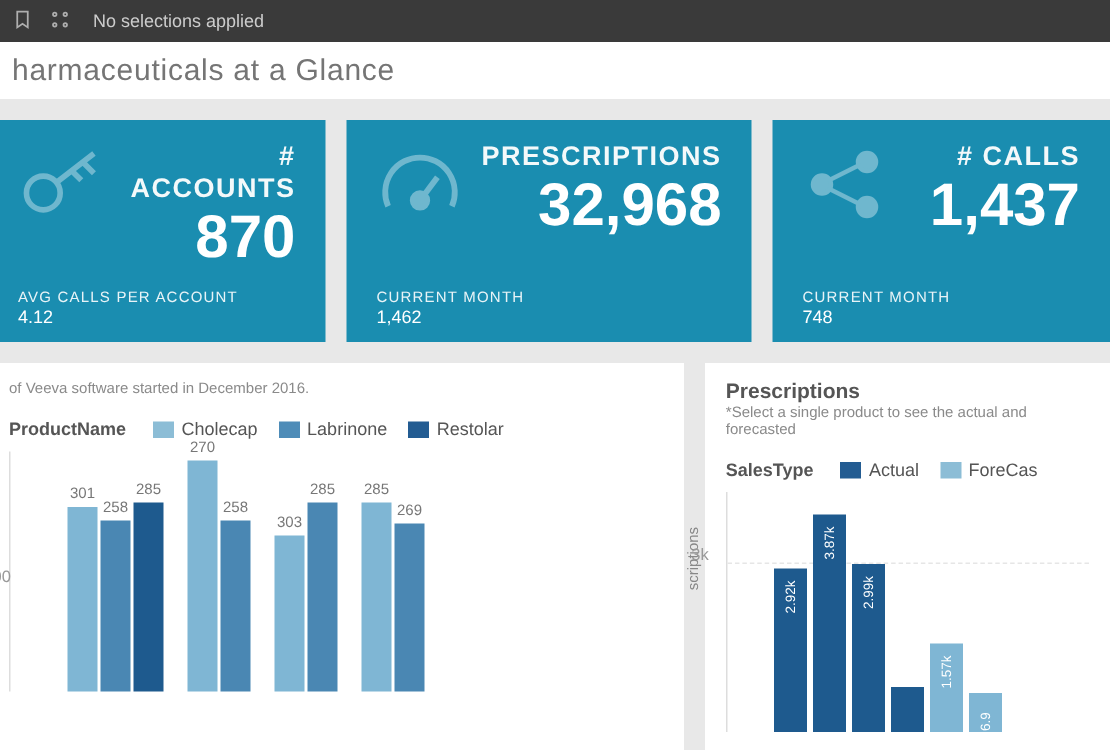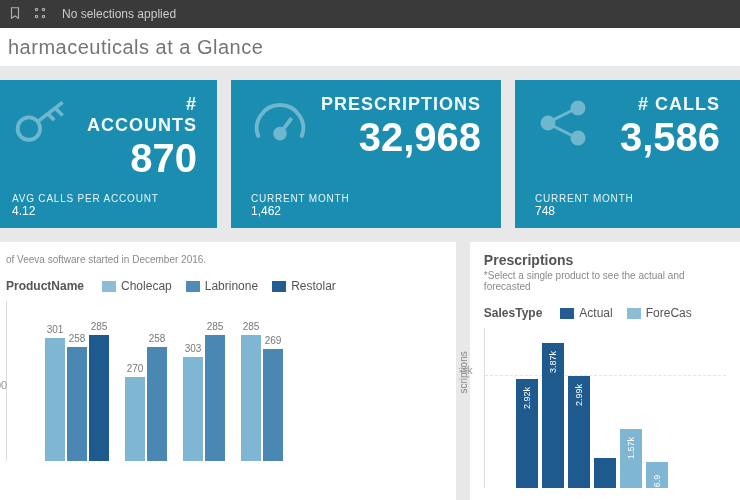--- a/index.html
+++ b/index.html
@@ -110,21 +110,21 @@
         <svg width="56" height="50" viewBox="0 0 56 50" fill="none" stroke="#a8d4e2" stroke-width="3">
             <circle cx="12" cy="25" r="6" fill="#a8d4e2"></circle>
             <circle cx="42" cy="10" r="6" fill="#a8d4e2"></circle>
             <circle cx="42" cy="40" r="6" fill="#a8d4e2"></circle>
             <line x1="17" y1="22" x2="37" y2="12"></line>
             <line x1="17" y1="28" x2="37" y2="38"></line>
           </svg>
       </div>
       <div class="card-text">
         <div class="card-label"># CALLS</div>
-        <div class="card-value">3,586</div>
+        <div class="card-value">1,437</div>
       </div>
     </div>
     <div class="card-bottom">
       <div class="card-sub-label">CURRENT MONTH</div>
       <div class="card-sub-value">748</div>
     </div>
   </div>
 </div>
 
 <div class="panels">
@@ -144,21 +144,21 @@
             <span class="bar-label">301</span>
           </div>
           <div class="bar c2" style="height: 113.824px;">
             <span class="bar-label">258</span>
           </div>
           <div class="bar c3" style="height: 125.735px;">
             <span class="bar-label">285</span>
           </div>
         </div>
         <div class="group">
-          <div class="bar c1" style="height: 84px;">
+          <div class="bar c1" style="height: 154px;">
             <span class="bar-label">270</span>
           </div>
           <div class="bar c2" style="height: 113.824px;">
             <span class="bar-label">258</span>
           </div>
         </div>
         <div class="group">
           <div class="bar c1" style="height: 104px;">
             <span class="bar-label">303</span>
           </div>

